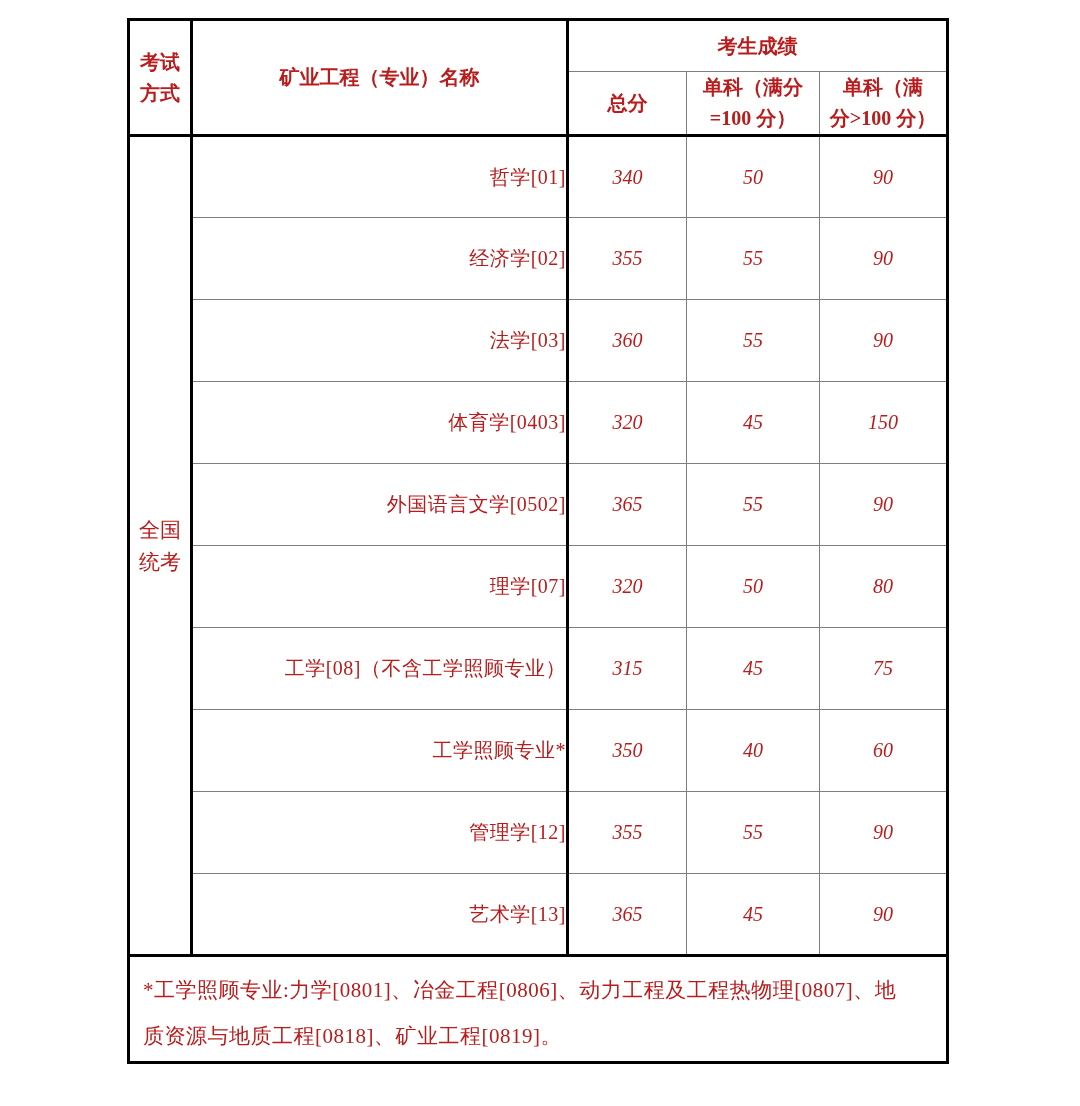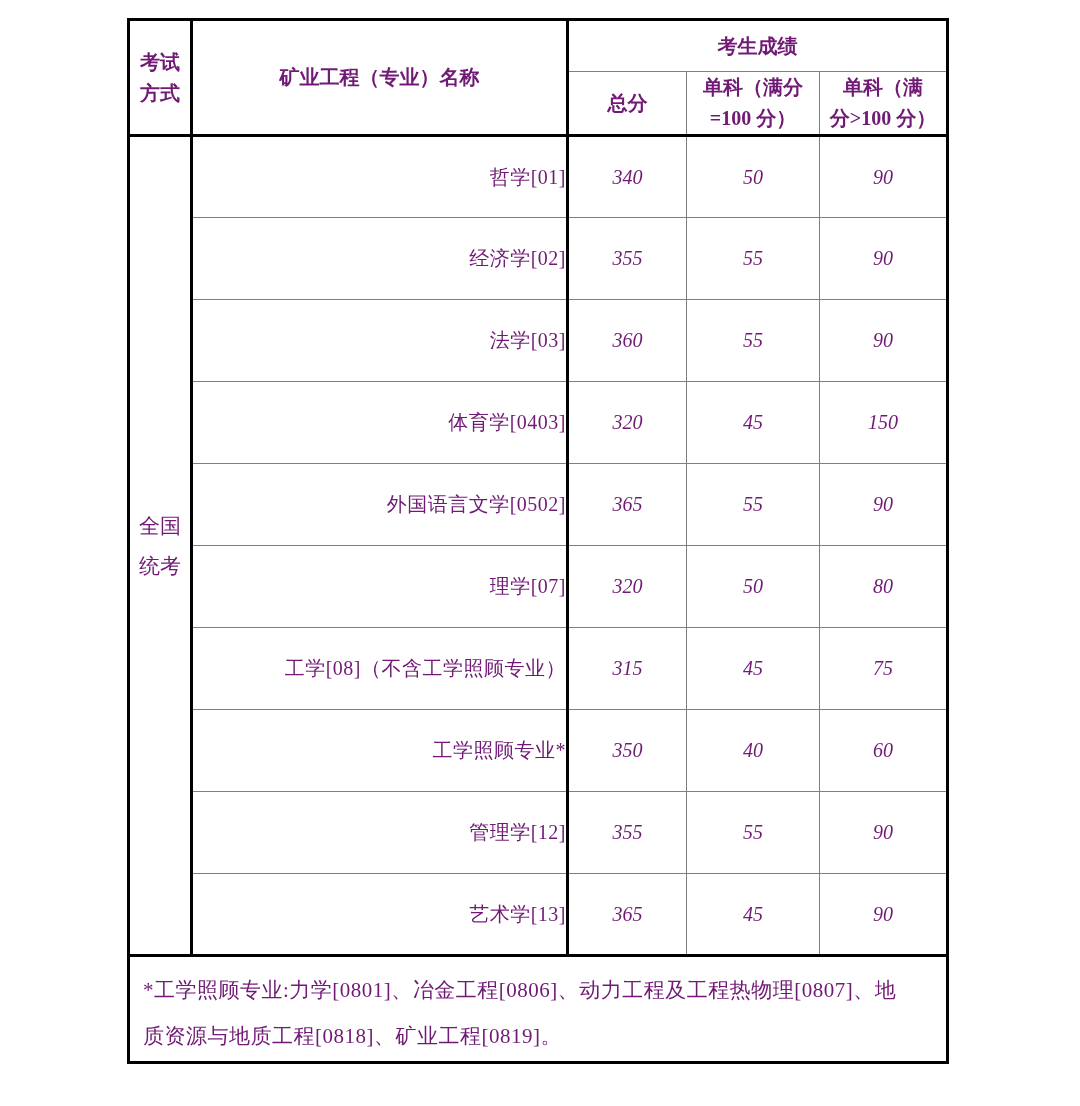--- a/index.html
+++ b/index.html
@@ -2,21 +2,21 @@
 <html><head>
 <meta charset="utf-8">
 <style>
   * { margin: 0; padding: 0; box-sizing: border-box; }
   html, body { width: 1080px; height: 1106px; background: #ffffff; }
   .page {
     position: relative;
     width: 1080px;
     height: 1106px;
     background: #ffffff;
-    color: #701a75;
+    color: #b91c1c;
     font-family: "Liberation Serif", "DejaVu Serif", serif;
   }
   table.score-table {
     position: absolute;
     left: 127px;
     top: 18px;
     width: 819px;
     border-collapse: collapse;
     table-layout: fixed;
     border: 3px solid #000000;
@@ -36,21 +36,21 @@
   .sl  { border-left: 3px solid #000000 !important; }
   .hb  { border-bottom: 3px solid #000000 !important; }
   tr.h2 th { border-bottom: 3px solid #000000; }
   tfoot td { border-top: 3px solid #000000 !important; }
   
   tr.h1 { height: 52px; }
   tr.h2 { height: 63px; }
   tr.data-row { height: 82px; }
   tr.foot-row { height: 107px; }
   
-  td.method-cell { line-height: 40px; font-size: 21px; margin-left: 8px; }
+  td.method-cell { line-height: 32px; font-size: 21px; margin-left: 8px; }
   td.subject { text-align: right; padding-left: 3px; letter-spacing: 0.5px; }
   td.score { font-size: 20px; font-style: italic; }
   td.footnote {
     text-align: left;
     vertical-align: top;
     padding: 10px 29px 0 13px;
     font-size: 21px;
     line-height: 46px;
     letter-spacing: 0.5px;
   }

